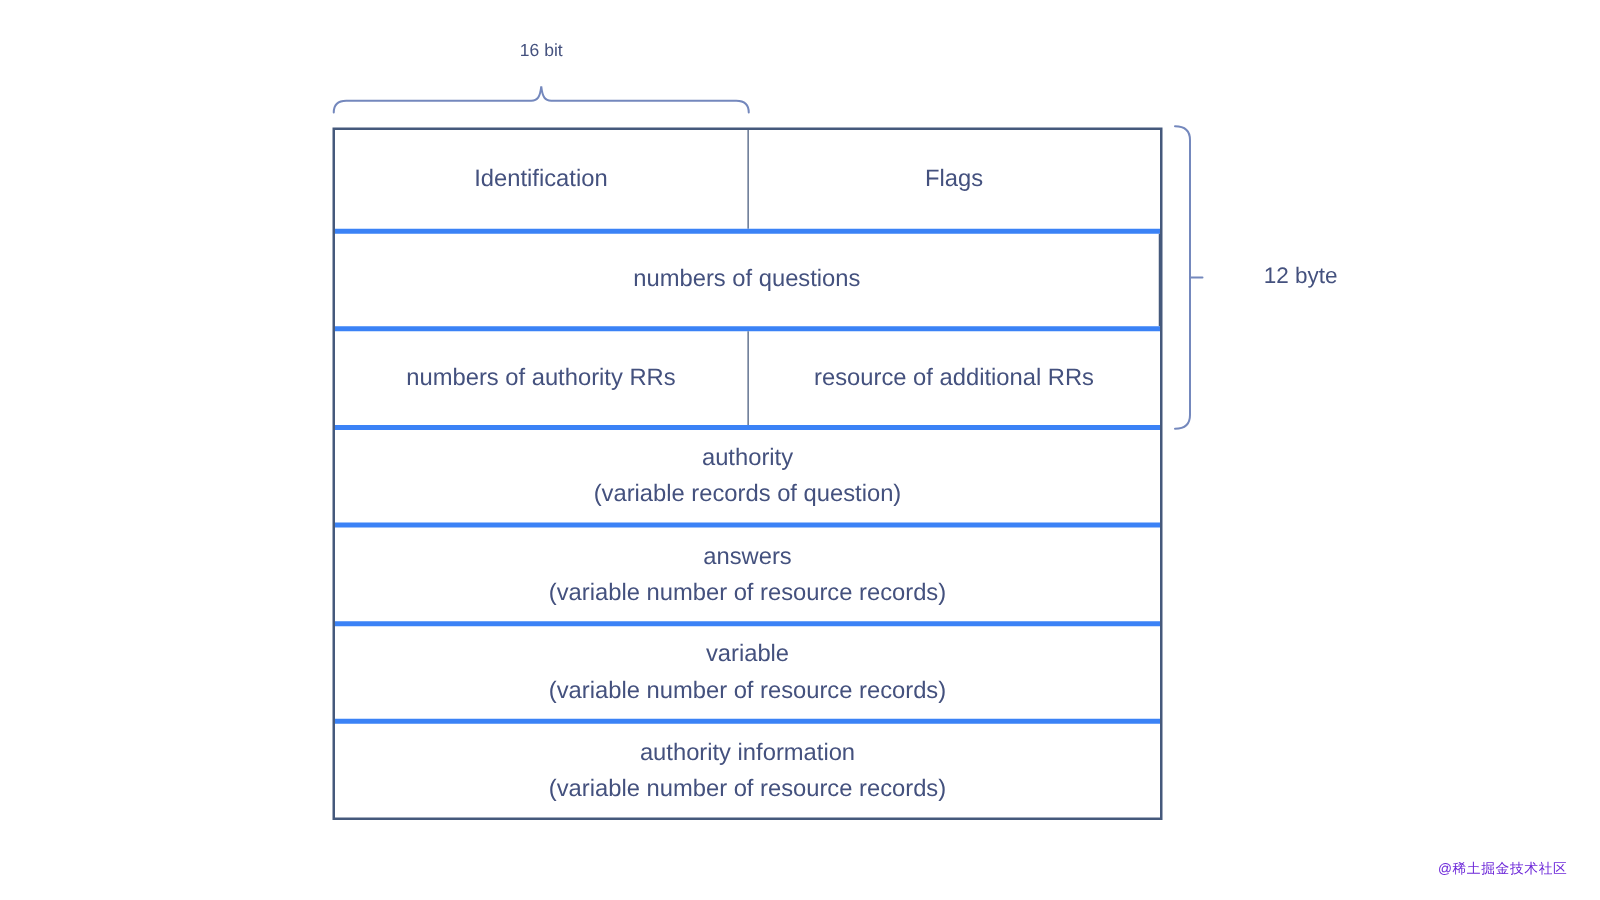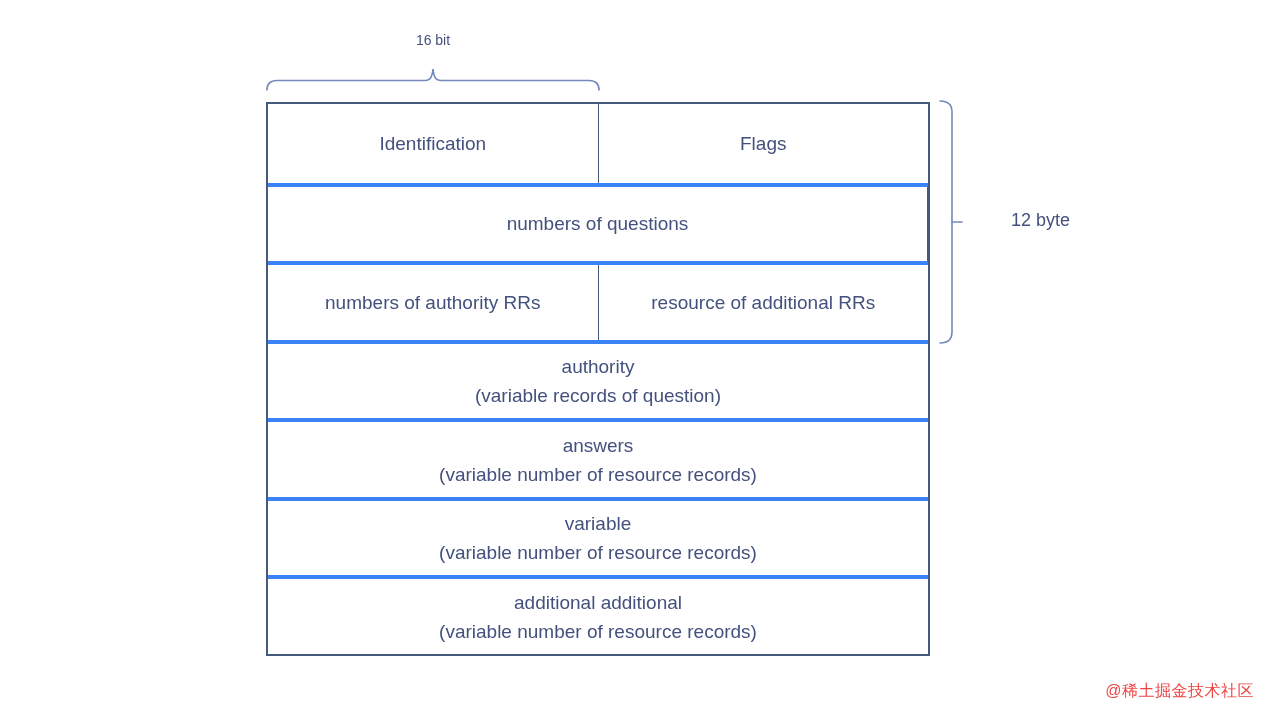--- a/index.html
+++ b/index.html
@@ -51,22 +51,22 @@
     color: #44517e;
     font-size: 18px;
     white-space: nowrap;
     margin-left: 35px;
   }
 
   
   .watermark {
     position: absolute;
     right: 26px; bottom: 18px;
-    color: #ef4444;
-    font-size: 16px;
+    color: #6d28d9;
+    font-size: 11px;
     letter-spacing: 0.5px;
   }
 </style>
 </head>
 <body>
 
 <div class="canvas">
 
   <div class="bit-label">16 bit</div>
   <svg class="brace-svg" style="left:263px; top:64px;" width="340" height="32" aria-hidden="true">
@@ -105,21 +105,21 @@
 
     <div class="row">
       <div class="cell">
         <span>variable</span>
         <span>(variable number of resource records)</span>
       </div>
     </div>
 
     <div class="row">
       <div class="cell">
-        <span>additional additional</span>
+        <span>authority information</span>
         <span>(variable number of resource records)</span>
       </div>
     </div>
 
   </div>
 
   <svg class="brace-svg" style="left:936px; top:98px;" width="44" height="250" aria-hidden="true">
     <path class="brace-path" d="M4,3 C11,3 16,6 16,14 L16,234 C16,242 11,245 4,245"></path>
     <path class="brace-path" d="M16,124 L26,124"></path>
   </svg>

